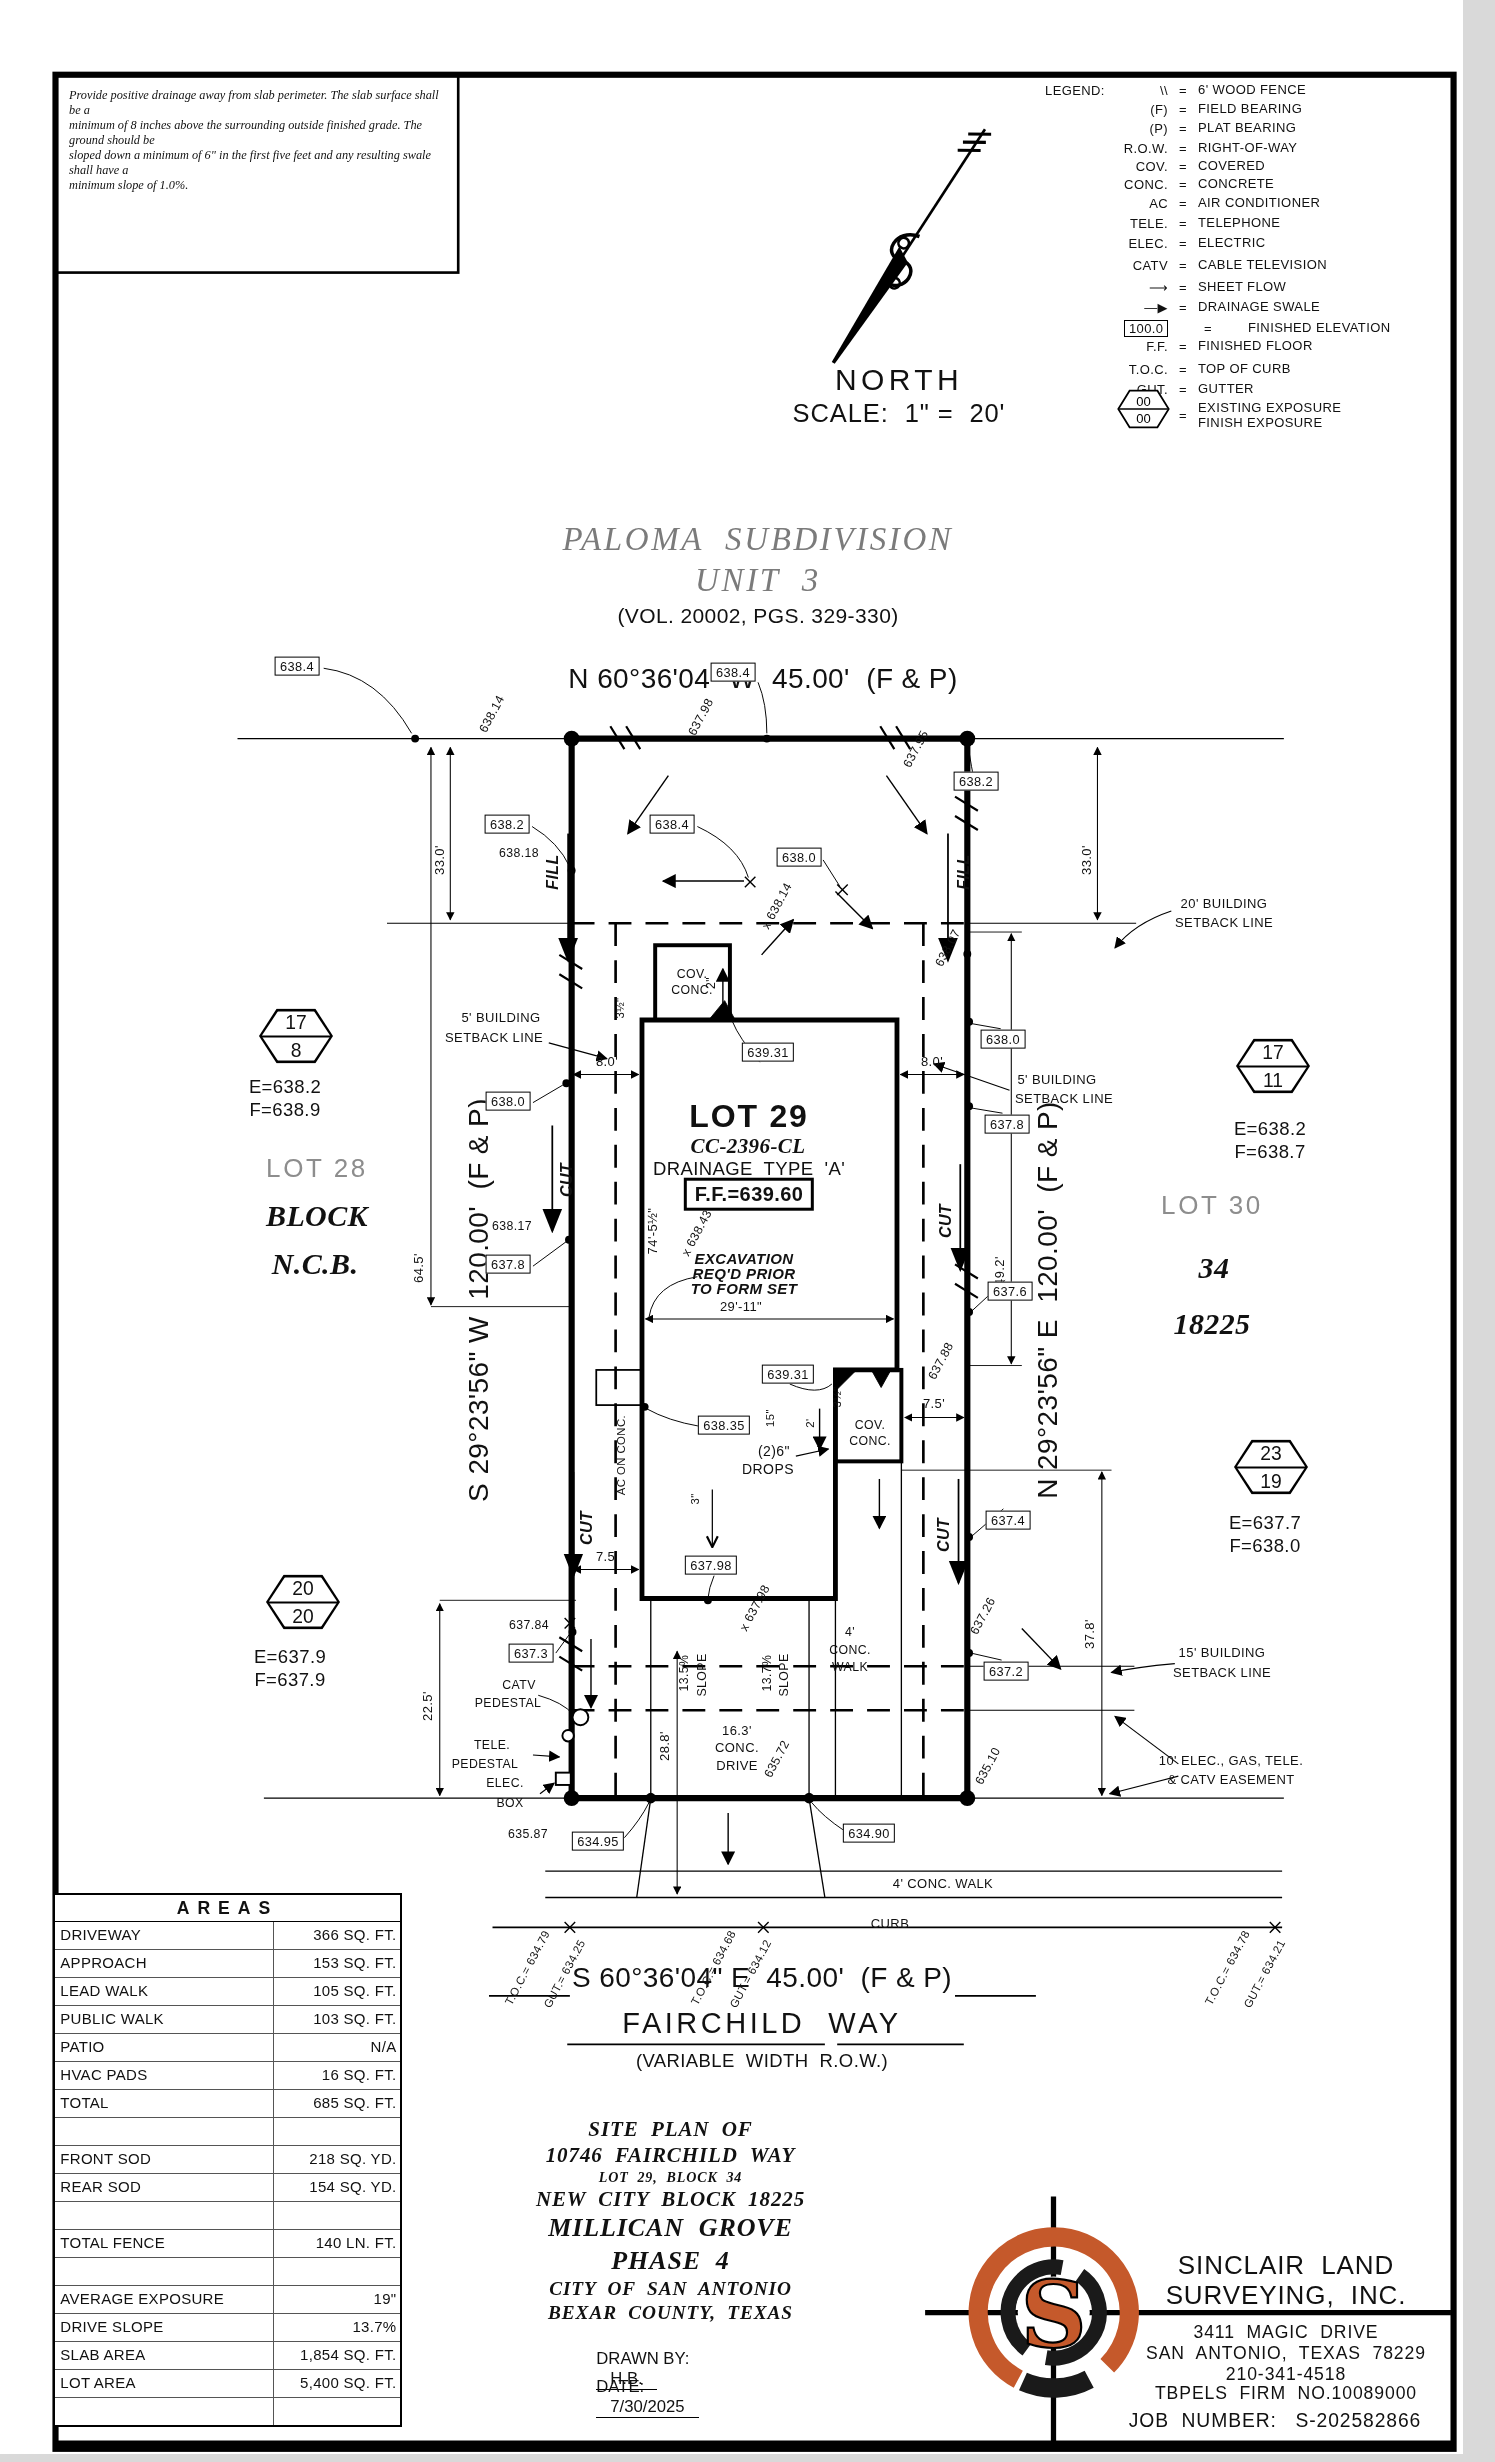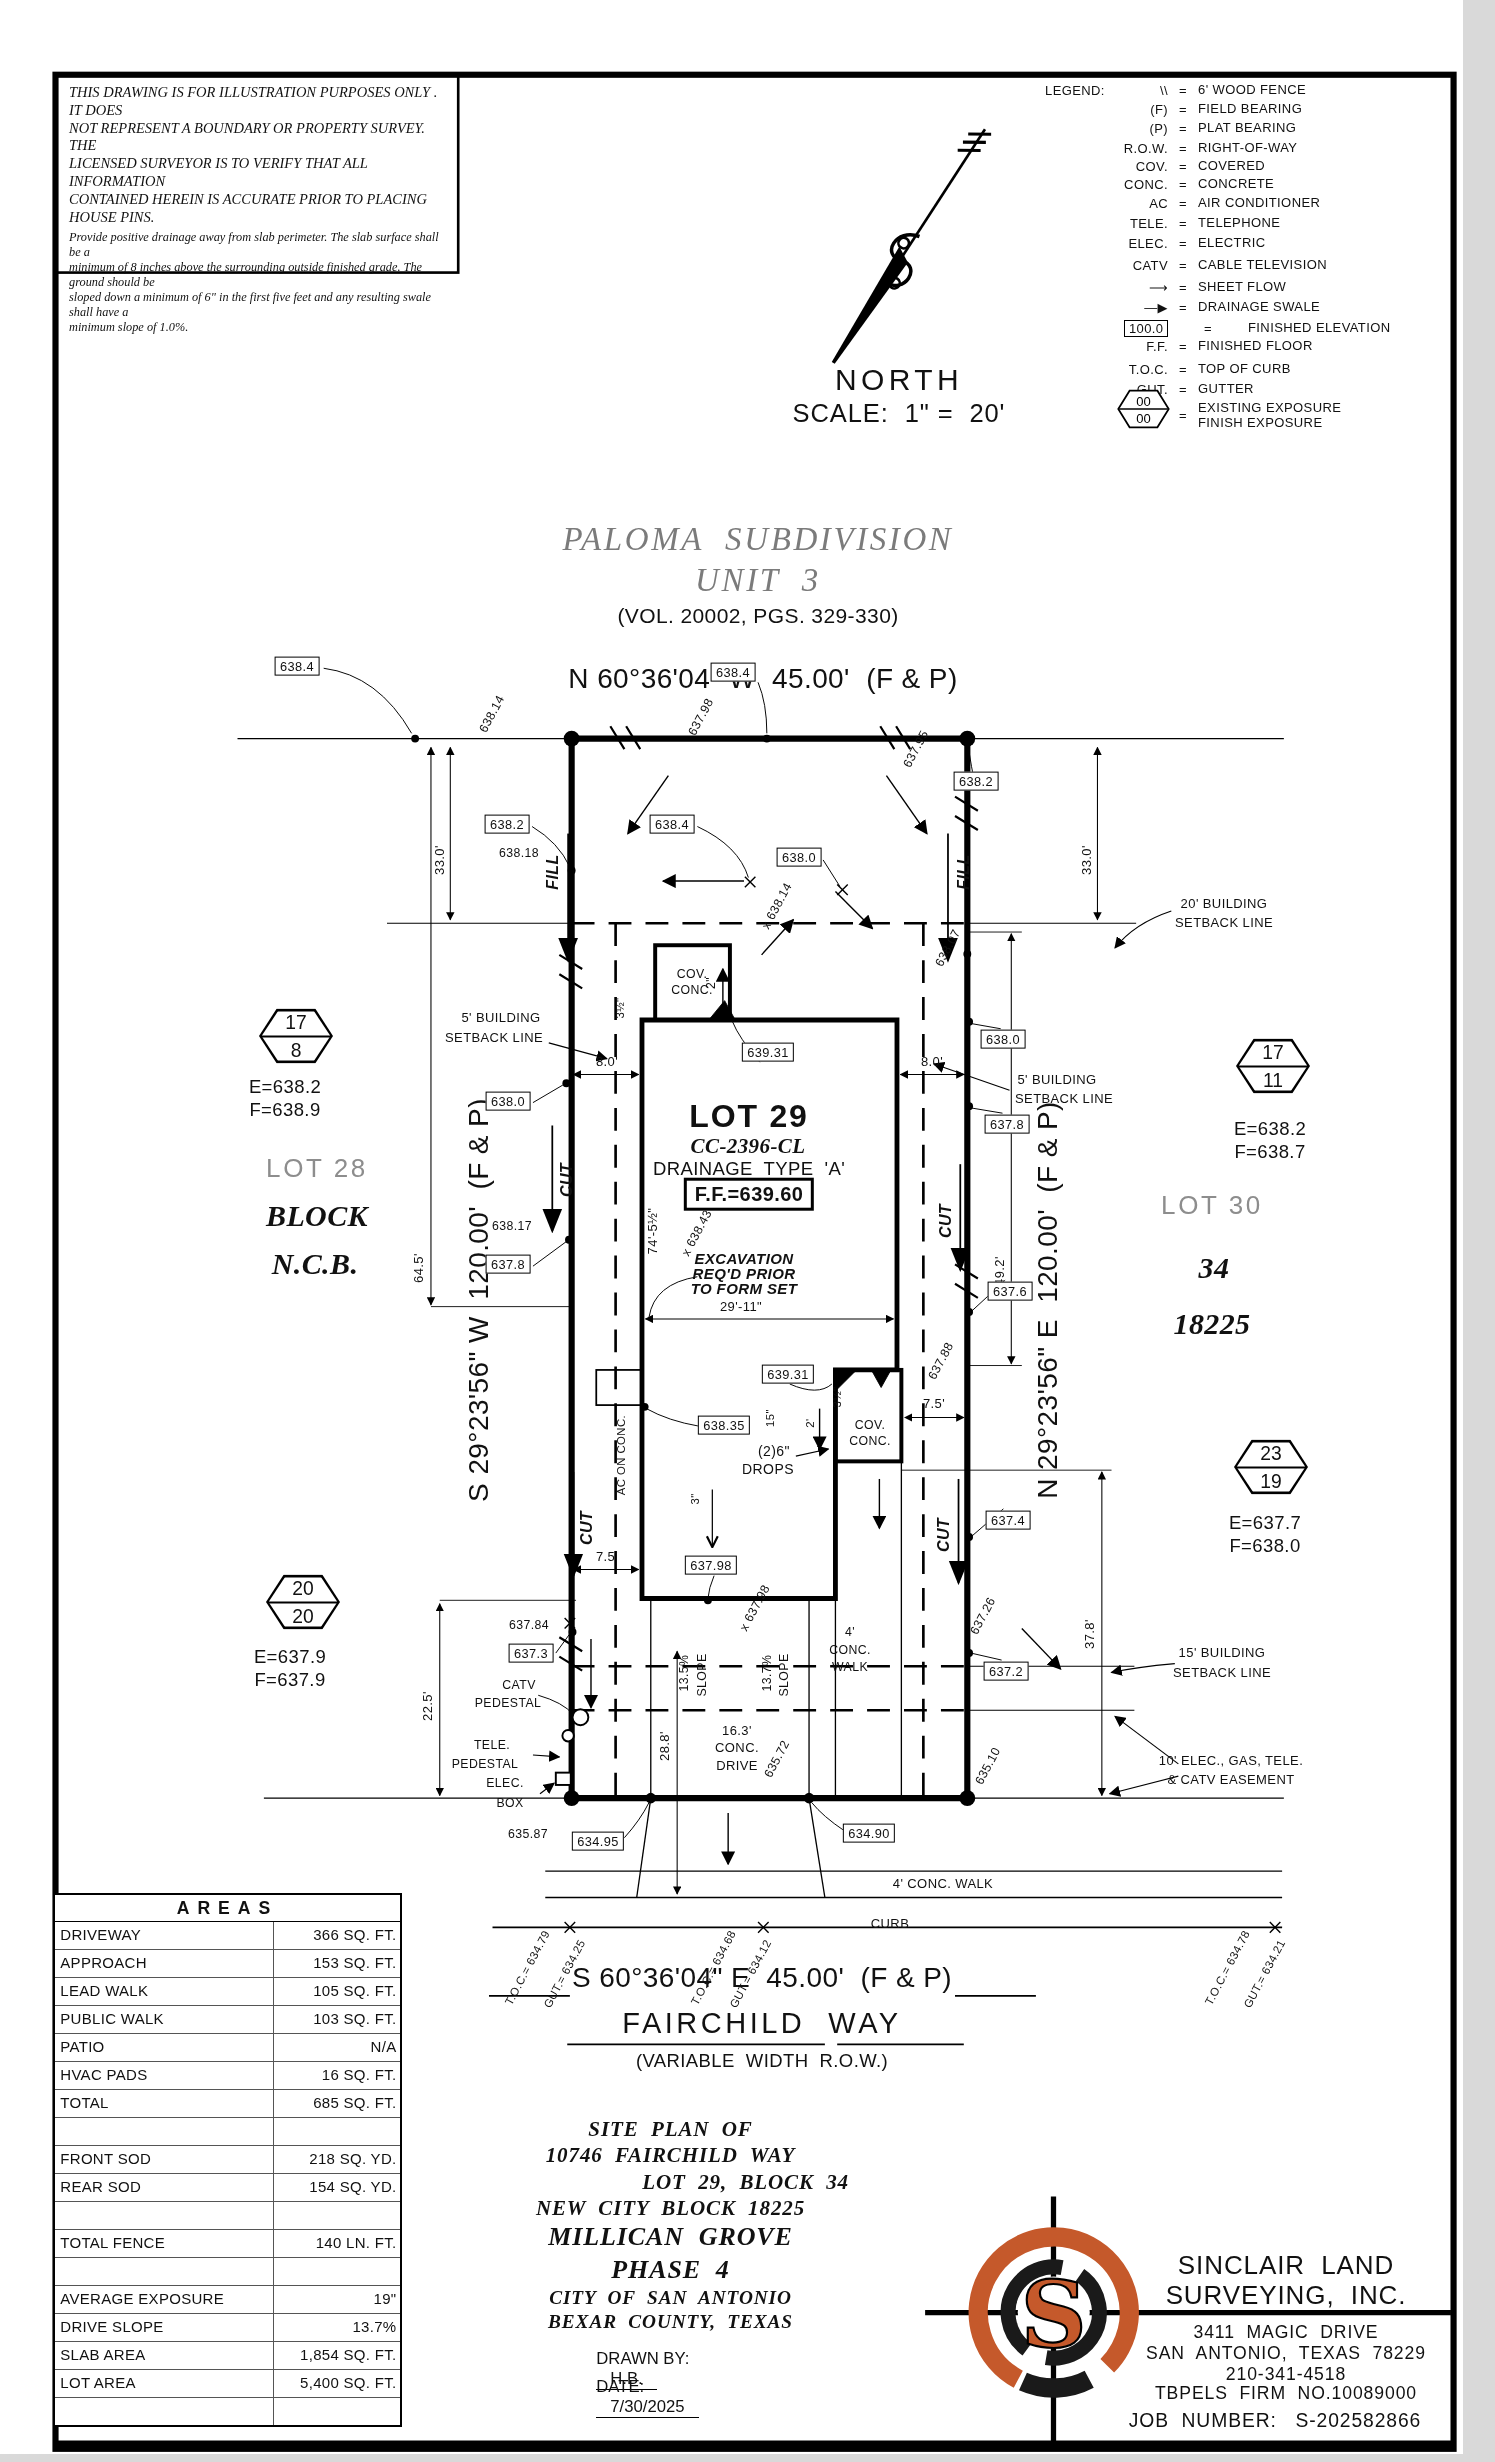--- a/index.html
+++ b/index.html
@@ -288,24 +288,20 @@
   <g>
     <circle cx="158" cy="160" r="86" fill="none" stroke-width="22" stroke-dasharray="430 111" transform="rotate(118 158 160)" stroke="#C5592B"></circle>
     <circle cx="158" cy="160" r="86" fill="none" stroke="#1a1a1a" stroke-width="22" stroke-dasharray="78 463" transform="rotate(62 158 160)"></circle>
     <circle cx="158" cy="160" r="52" fill="none" stroke="#1a1a1a" stroke-width="17" stroke-dasharray="140 24 140 23" transform="rotate(-55 158 160)"></circle>
     <circle cx="158" cy="160" r="41" fill="#fff"></circle>
     <text x="158" y="163" text-anchor="middle" dominant-baseline="central" font-family="DejaVu Serif, serif" font-weight="bold" font-size="104" stroke="#000" stroke-width="2.5" fill="#C5592B">S</text>
   </g>
 </svg>
 
 <div id="disclaimer" class="abs">
-  <div class="p1">THIS DRAWING IS FOR ILLUSTRATION PURPOSES ONLY . IT DOES
-NOT REPRESENT A BOUNDARY OR PROPERTY SURVEY. THE
-LICENSED SURVEYOR IS TO VERIFY THAT ALL INFORMATION
-CONTAINED HEREIN IS ACCURATE PRIOR TO PLACING HOUSE PINS.</div>
   <div class="p2">Provide positive drainage away from slab perimeter. The slab surface shall be a
 minimum of 8 inches above the surrounding outside finished grade. The ground should be
 sloped down a minimum of 6" in the first five feet and any resulting swale shall have a
 minimum slope of 1.0%.</div>
 </div>
 
 <div class="lbl" style="left:899px;top:380px;font-size:30px;letter-spacing:4.4px">NORTH</div>
 <div class="lbl" style="left:899px;top:413px;font-size:25.5px;letter-spacing:0.9px">SCALE:  1" =  20'</div>
 
 <div id="legend" class="abs">
@@ -656,21 +652,21 @@
         <span class="ar-value"></span>
       </div>
     </div>
 </div>
 
 <div id="titleblock" class="abs">
   <div>
 
   <div class="tb-line" style="font-size: 21px;">SITE  PLAN  OF</div>
       <div class="tb-line" style="font-size: 21px;">10746  FAIRCHILD  WAY</div>
-      <div class="tb-line" style="font-size: 21px; text-align: right;">LOT  29,  BLOCK  34</div>
+      <div class="tb-line" style="font-size: 14px;">LOT  29,  BLOCK  34</div>
       <div class="tb-line" style="font-size: 21px;">NEW  CITY  BLOCK  18225</div>
       <div class="tb-line" style="font-size: 26px;">MILLICAN  GROVE</div>
       <div class="tb-line" style="font-size: 26px;">PHASE  4</div>
       <div class="tb-line" style="font-size: 19.3px;">CITY  OF  SAN  ANTONIO</div>
       <div class="tb-line" style="font-size: 19.3px;">BEXAR  COUNTY,  TEXAS</div>
     </div>
 </div>
 <div class="sig-row" style="left:587px;top:2329px">
   <span>DRAWN BY:</span>
   <span class="sig-val">H.B.</span>

